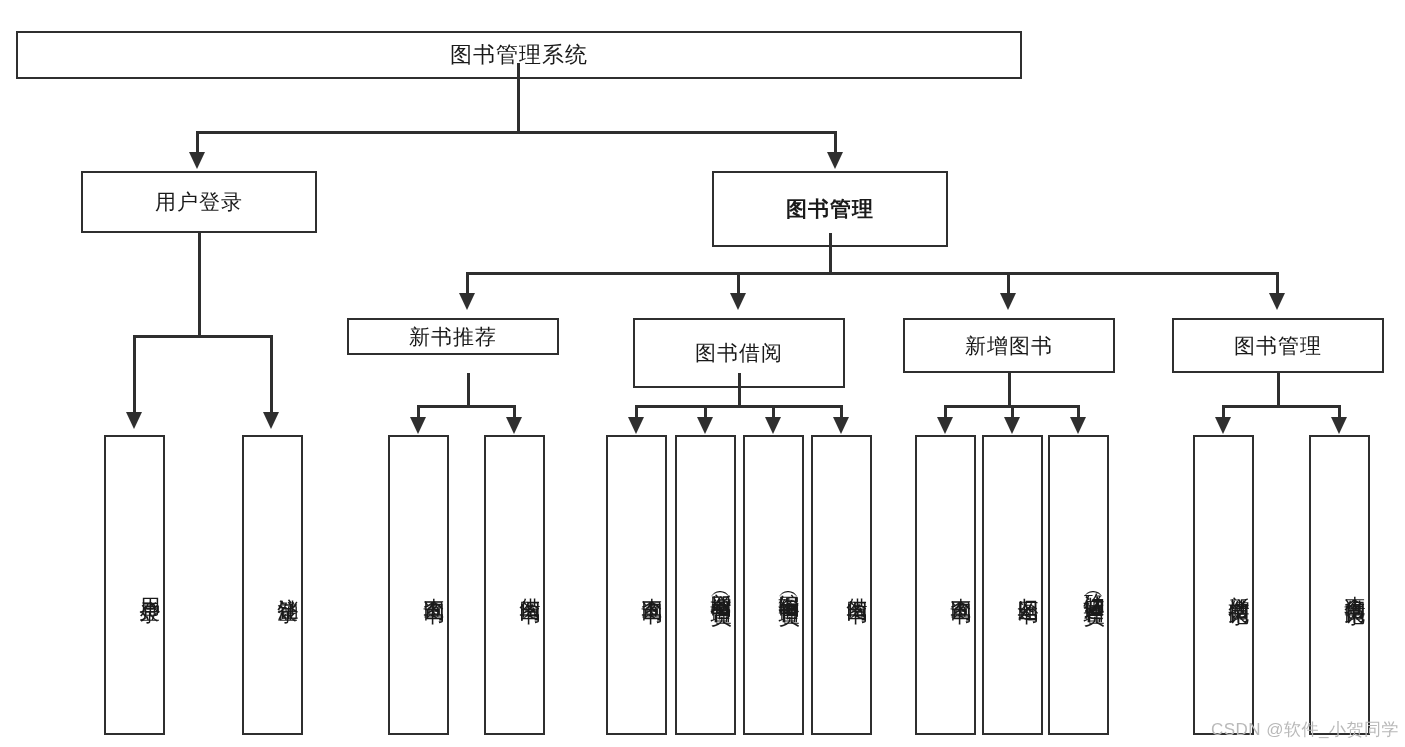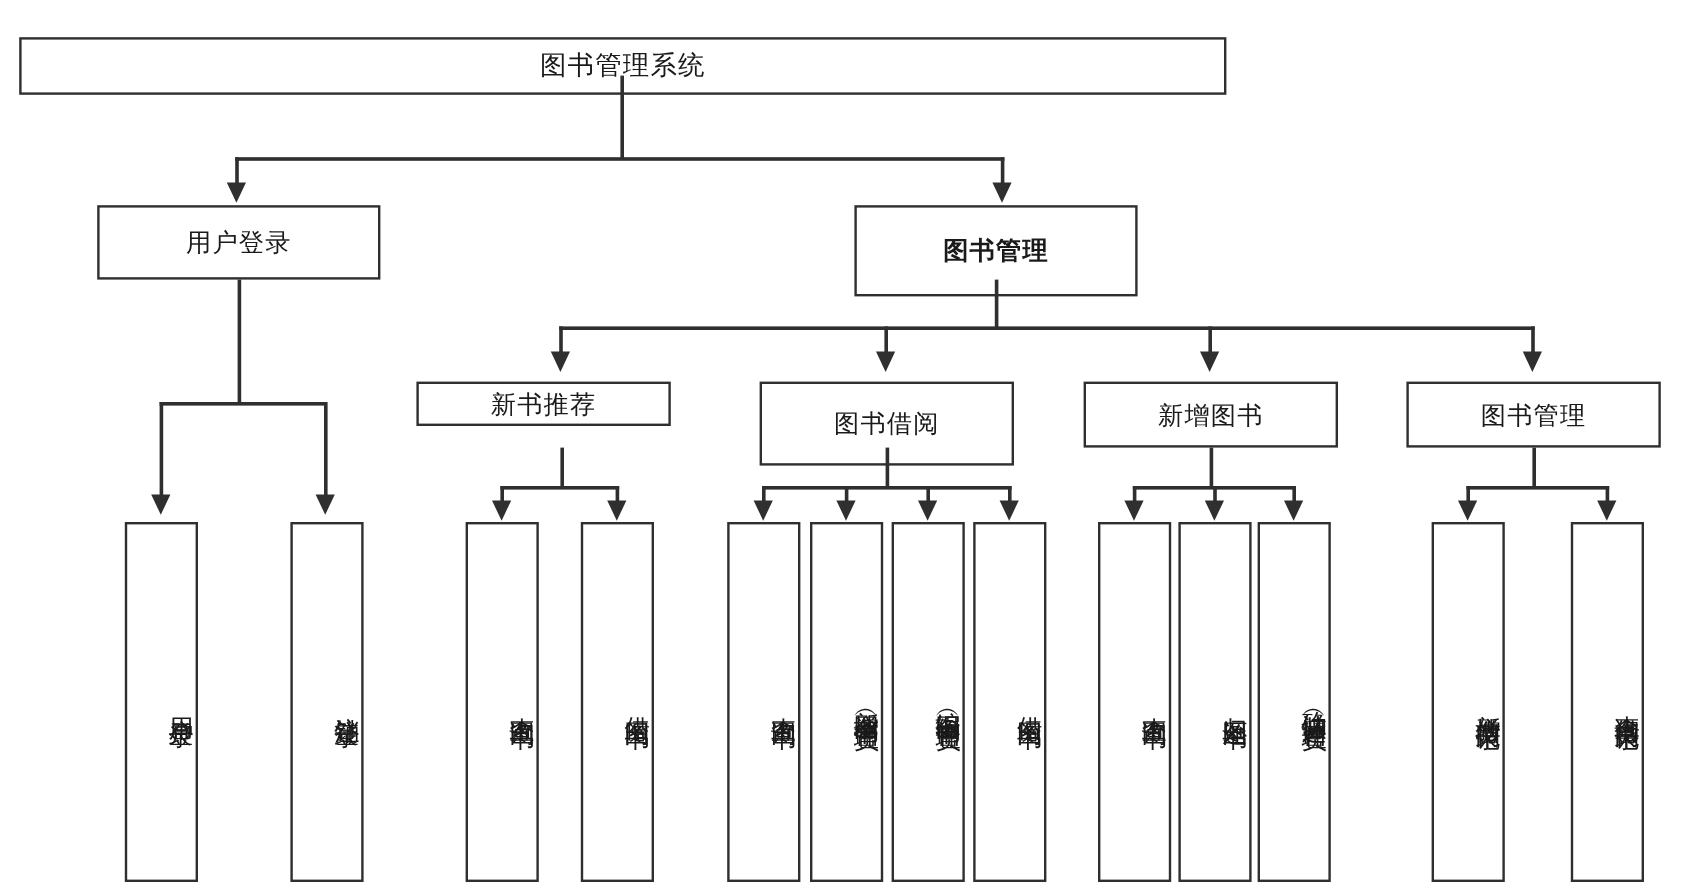--- a/index.html
+++ b/index.html
@@ -145,14 +145,15 @@
     <span class="vtxt">确认归还（管理员）</span>
   </div>
 
   <div class="node v" style="left:1193px;top:435px;width:61px;height:300px;">
     <span class="vtxt">新增借阅记录</span>
   </div>
   <div class="node v" style="left:1309px;top:435px;width:61px;height:300px;">
     <span class="vtxt">查询借阅记录</span>
   </div>
 
+  <div class="watermark">CSDN @软件_小贺同学</div>
 
 </div>
 
 </body></html>

